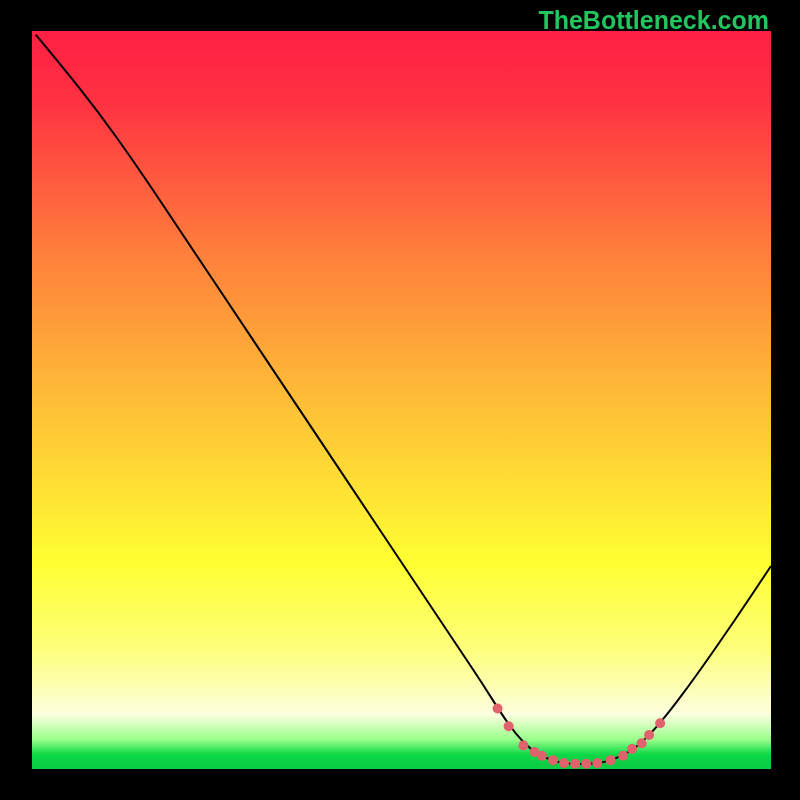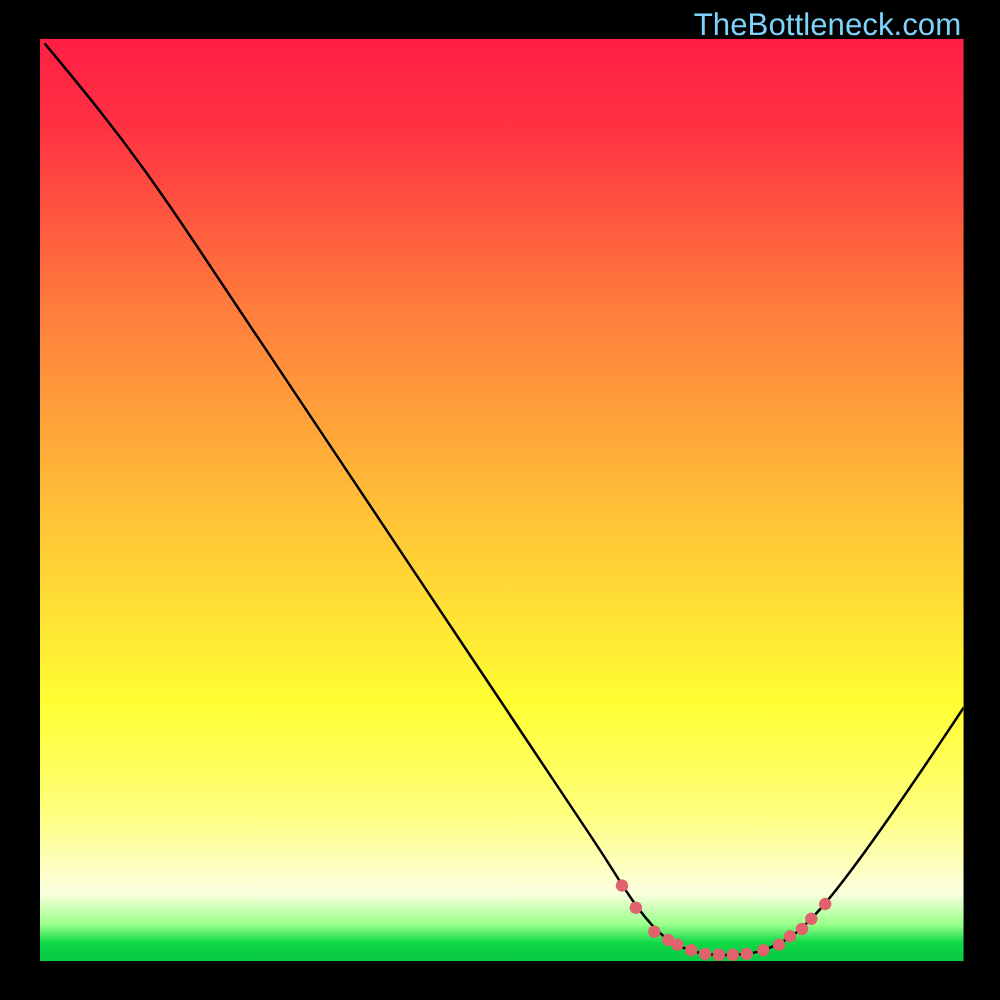--- a/index.html
+++ b/index.html
@@ -33,22 +33,22 @@
     width: 739px;
     height: 738px;
     display: block;
   }
   .watermark {
     position: absolute;
     top: 6px;
     right: 31px;
     font-family: Arial, Helvetica, sans-serif;
     font-size: 25px;
-    font-weight: normal;
-    color: #7dd3fc;
+    font-weight: bold;
+    color: #22c55e;
     letter-spacing: 0px;
     user-select: none;
   }
 </style>
 </head>
 <body>
 
 <div class="frame">
   <div class="plot">
     <svg viewBox="0 0 739 738" preserveAspectRatio="none">

